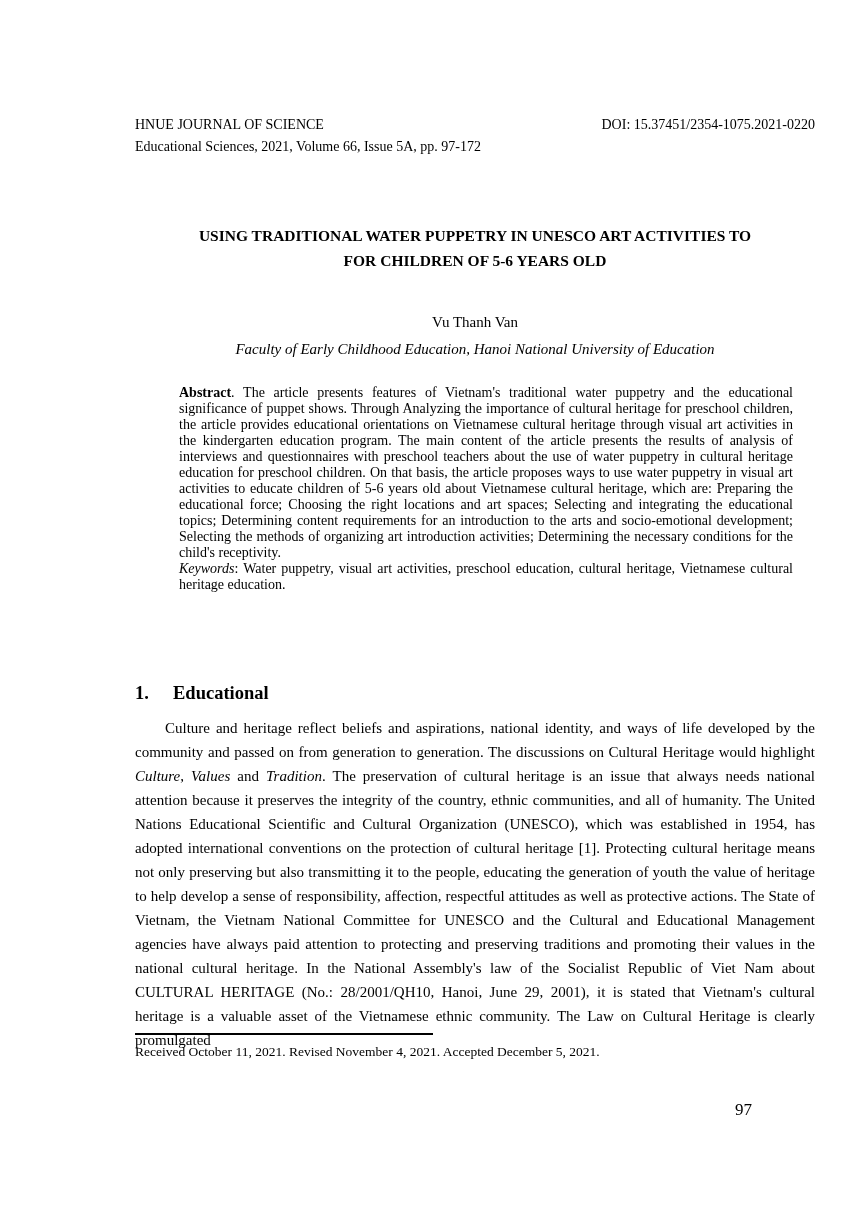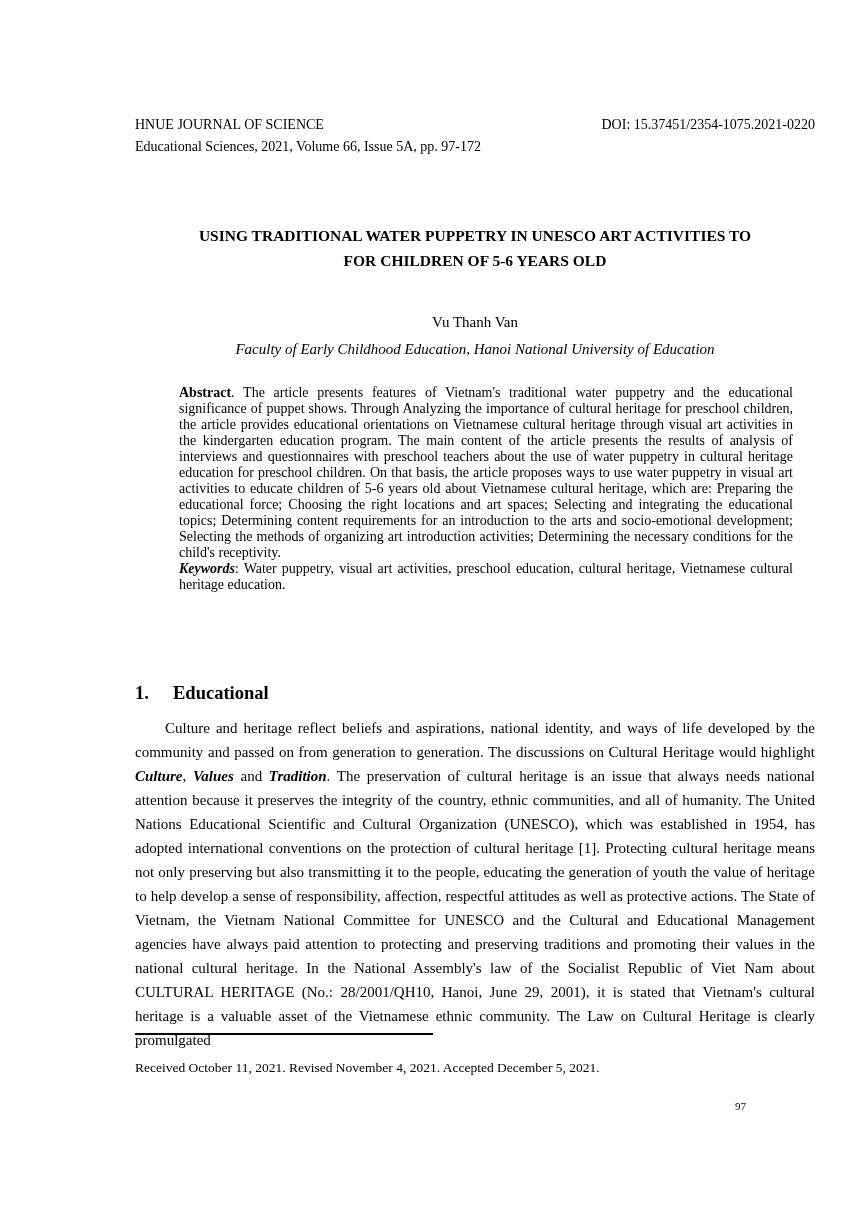--- a/index.html
+++ b/index.html
@@ -37,25 +37,25 @@
 
   
   .sec { top: 680px; left: 135px; width: 680px; margin: 0; font-size: 18.5px; font-weight: bold; line-height: 26px; }
   .sec-num { display: inline-block; width: 38px; }
 
   
   .body-par { top: 716px; left: 135px; width: 680px; margin: 0; font-size: 15px; line-height: 24px; text-indent: 30px; }
 
   
   .footnote-rule { top: 1033px; left: 135px; width: 298px; height: 2px; background: #000000; }
-  .footnote { top: 1040px; left: 135px; width: 680px; font-size: 13.5px; line-height: 24px; margin-top: 16px; }
+  .footnote { top: 1040px; left: 135px; width: 680px; font-size: 13.5px; line-height: 24px; }
 
-  .page-num { top: 1100px; left: 735px; font-size: 11px; }
+  .page-num { top: 1100px; left: 735px; font-size: 17px; }
 
-  b i, i b { font-weight: bold; font-style: italic; }
+  b i, i b { font-weight: normal; font-style: italic; }
 </style>
 </head>
 <body>
 
 <div class="page">
 
   <header class="abs hdr">
     <div class="hdr-row">
         <span>HNUE JOURNAL OF SCIENCE</span>
         <span>DOI: 15.37451/2354-1075.2021-0220</span>

